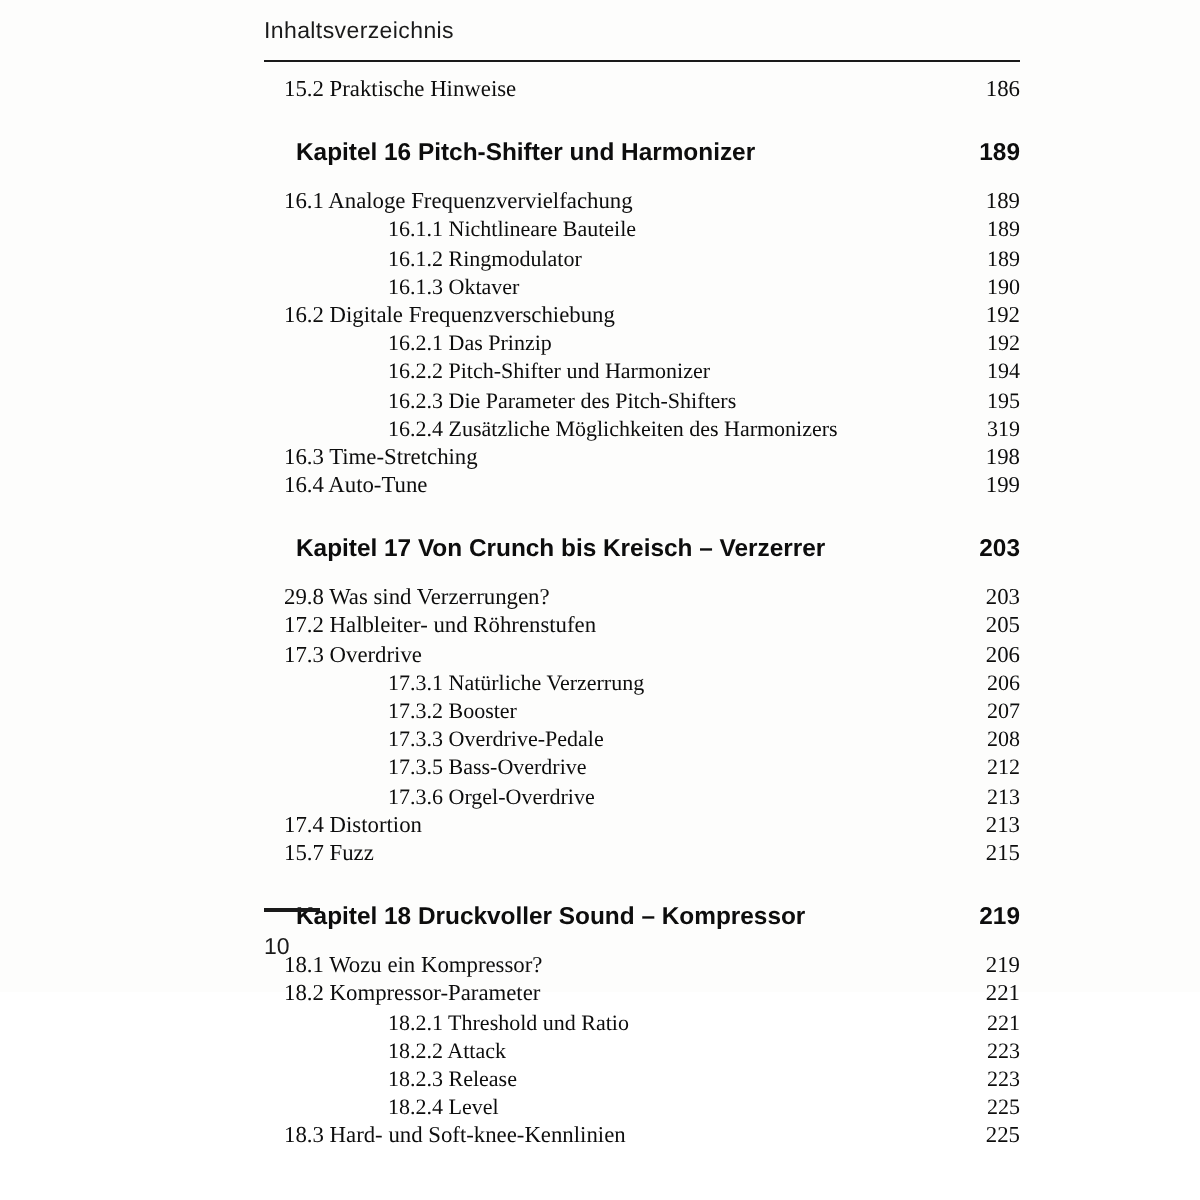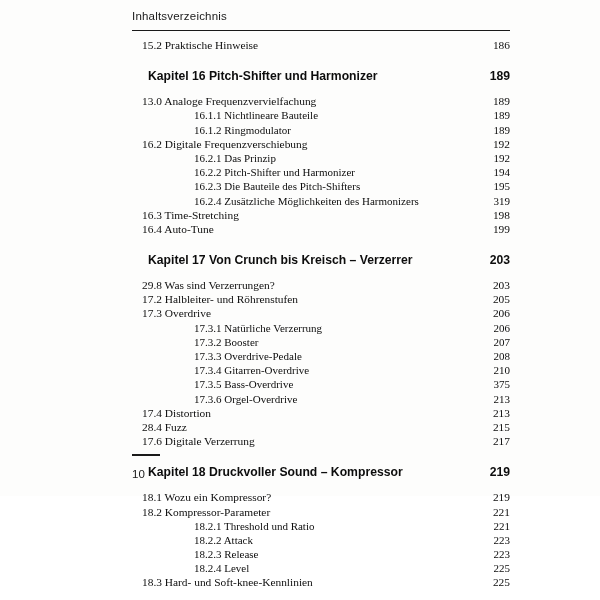--- a/index.html
+++ b/index.html
@@ -108,45 +108,44 @@
 <div class="page">
 
   <div class="header">Inhaltsverzeichnis</div>
   <div class="header-rule"></div>
 
   <div class="toc" id="toc-list">
       <div class="row lvl-1 ind-1"><span class="label">15.2 Praktische Hinweise</span><span class="page-no">186</span></div>
       <div class="spacer-lg"></div>
       <div class="row lvl-chapter ind-0"><span class="label">Kapitel 16 Pitch-Shifter und Harmonizer</span><span class="page-no">189</span></div>
       <div class="spacer-md"></div>
-      <div class="row lvl-1 ind-1"><span class="label">13.0 Analoge Frequenzvervielfachung</span><span class="page-no">189</span></div>
+      <div class="row lvl-1 ind-1"><span class="label">16.1 Analoge Frequenzvervielfachung</span><span class="page-no">189</span></div>
       <div class="row lvl-2 ind-2"><span class="label">16.1.1 Nichtlineare Bauteile</span><span class="page-no">189</span></div>
       <div class="row lvl-2 ind-2"><span class="label">16.1.2 Ringmodulator</span><span class="page-no">189</span></div>
+      <div class="row lvl-2 ind-2"><span class="label">16.1.3 Oktaver</span><span class="page-no">190</span></div>
       <div class="row lvl-1 ind-1"><span class="label">16.2 Digitale Frequenzverschiebung</span><span class="page-no">192</span></div>
       <div class="row lvl-2 ind-2"><span class="label">16.2.1 Das Prinzip</span><span class="page-no">192</span></div>
       <div class="row lvl-2 ind-2"><span class="label">16.2.2 Pitch-Shifter und Harmonizer</span><span class="page-no">194</span></div>
-      <div class="row lvl-2 ind-2"><span class="label">16.2.3 Die Bauteile des Pitch-Shifters</span><span class="page-no">195</span></div>
+      <div class="row lvl-2 ind-2"><span class="label">16.2.3 Die Parameter des Pitch-Shifters</span><span class="page-no">195</span></div>
       <div class="row lvl-2 ind-2"><span class="label">16.2.4 Zusätzliche Möglichkeiten des Harmonizers</span><span class="page-no">319</span></div>
       <div class="row lvl-1 ind-1"><span class="label">16.3 Time-Stretching</span><span class="page-no">198</span></div>
       <div class="row lvl-1 ind-1"><span class="label">16.4 Auto-Tune</span><span class="page-no">199</span></div>
       <div class="spacer-lg"></div>
       <div class="row lvl-chapter ind-0"><span class="label">Kapitel 17 Von Crunch bis Kreisch – Verzerrer</span><span class="page-no">203</span></div>
       <div class="spacer-md"></div>
       <div class="row lvl-1 ind-1"><span class="label">29.8 Was sind Verzerrungen?</span><span class="page-no">203</span></div>
       <div class="row lvl-1 ind-1"><span class="label">17.2 Halbleiter- und Röhrenstufen</span><span class="page-no">205</span></div>
       <div class="row lvl-1 ind-1"><span class="label">17.3 Overdrive</span><span class="page-no">206</span></div>
       <div class="row lvl-2 ind-2"><span class="label">17.3.1 Natürliche Verzerrung</span><span class="page-no">206</span></div>
       <div class="row lvl-2 ind-2"><span class="label">17.3.2 Booster</span><span class="page-no">207</span></div>
       <div class="row lvl-2 ind-2"><span class="label">17.3.3 Overdrive-Pedale</span><span class="page-no">208</span></div>
-      <div class="row lvl-2 ind-2"><span class="label">17.3.4 Gitarren-Overdrive</span><span class="page-no">210</span></div>
-      <div class="row lvl-2 ind-2"><span class="label">17.3.5 Bass-Overdrive</span><span class="page-no">375</span></div>
+      <div class="row lvl-2 ind-2"><span class="label">17.3.5 Bass-Overdrive</span><span class="page-no">212</span></div>
       <div class="row lvl-2 ind-2"><span class="label">17.3.6 Orgel-Overdrive</span><span class="page-no">213</span></div>
       <div class="row lvl-1 ind-1"><span class="label">17.4 Distortion</span><span class="page-no">213</span></div>
-      <div class="row lvl-1 ind-1"><span class="label">28.4 Fuzz</span><span class="page-no">215</span></div>
-      <div class="row lvl-1 ind-1"><span class="label">17.6 Digitale Verzerrung</span><span class="page-no">217</span></div>
+      <div class="row lvl-1 ind-1"><span class="label">15.7 Fuzz</span><span class="page-no">215</span></div>
       <div class="spacer-lg"></div>
       <div class="row lvl-chapter ind-0"><span class="label">Kapitel 18 Druckvoller Sound – Kompressor</span><span class="page-no">219</span></div>
       <div class="spacer-md"></div>
       <div class="row lvl-1 ind-1"><span class="label">18.1 Wozu ein Kompressor?</span><span class="page-no">219</span></div>
       <div class="row lvl-1 ind-1"><span class="label">18.2 Kompressor-Parameter</span><span class="page-no">221</span></div>
       <div class="row lvl-2 ind-2"><span class="label">18.2.1 Threshold und Ratio</span><span class="page-no">221</span></div>
       <div class="row lvl-2 ind-2"><span class="label">18.2.2 Attack</span><span class="page-no">223</span></div>
       <div class="row lvl-2 ind-2"><span class="label">18.2.3 Release</span><span class="page-no">223</span></div>
       <div class="row lvl-2 ind-2"><span class="label">18.2.4 Level</span><span class="page-no">225</span></div>
       <div class="row lvl-1 ind-1"><span class="label">18.3 Hard- und Soft-knee-Kennlinien</span><span class="page-no">225</span></div>

